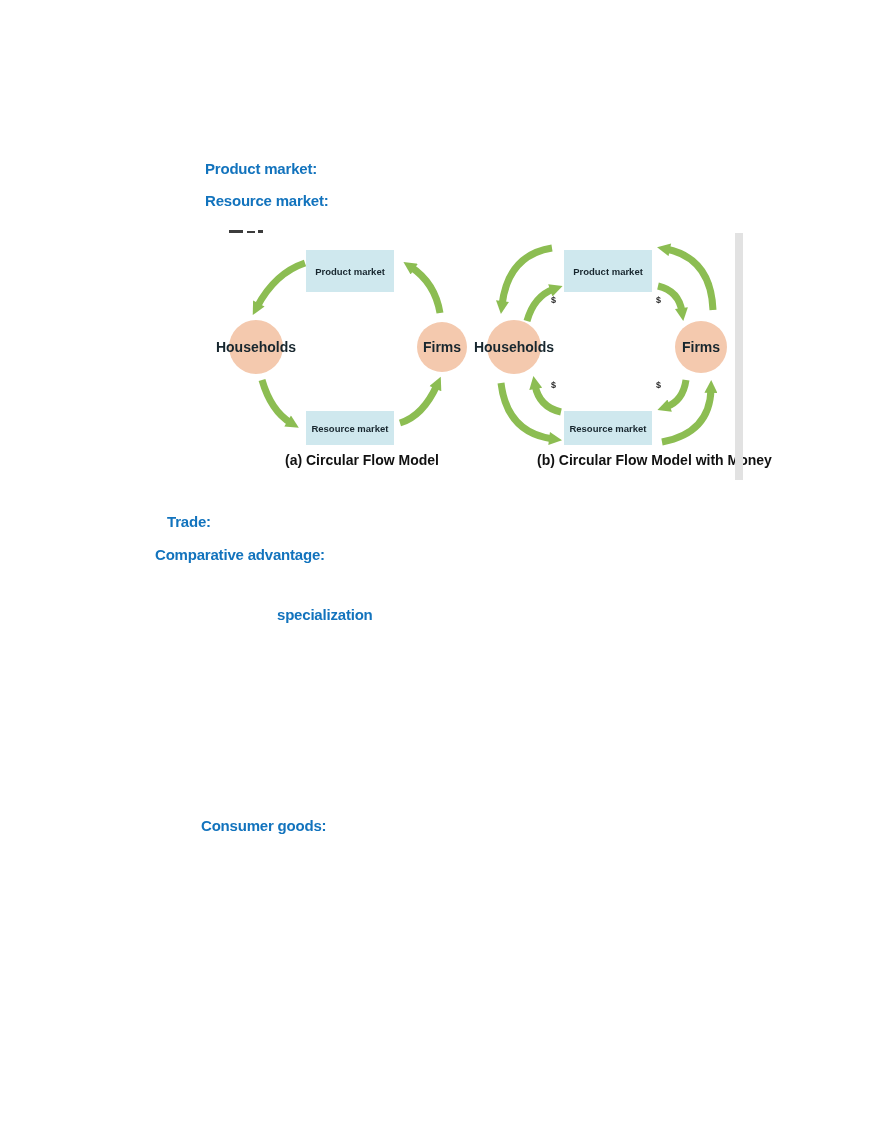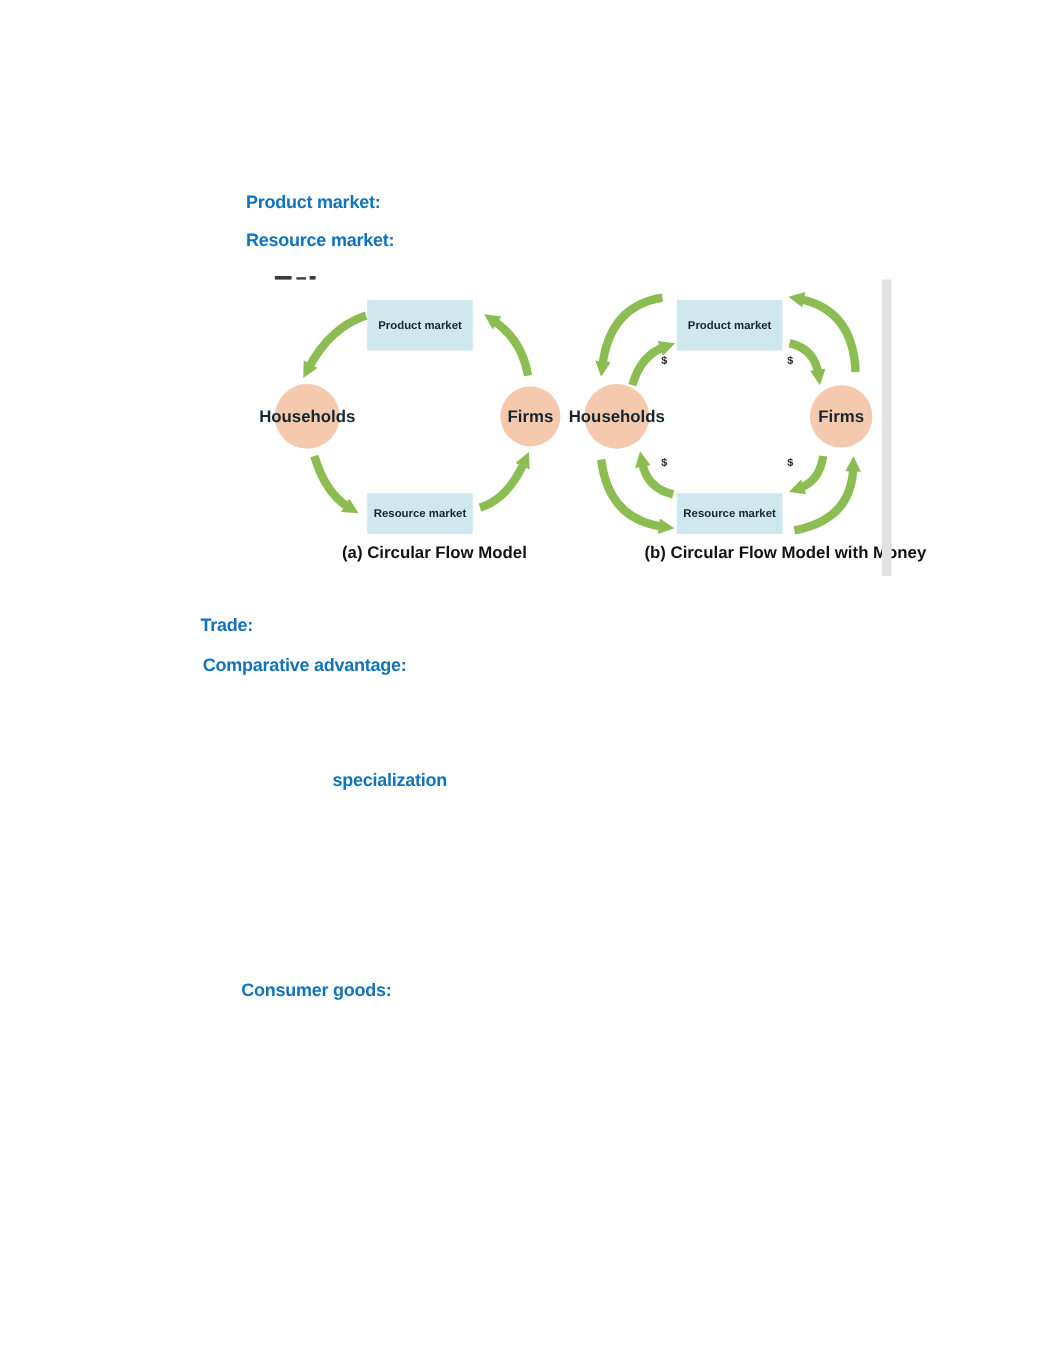--- a/index.html
+++ b/index.html
@@ -37,22 +37,22 @@
   }
 </style>
 </head>
 <body>
 
 <div class="page">
 
   <div class="term" style="left:205px;top:160px;">Product market:</div>
   <div class="term" style="left:205px;top:192px;text-align:right;">Resource market:</div>
   <div class="term" style="left:155px;top:513px;margin-left:12px;">Trade:</div>
-  <div class="term" style="left:155px;top:546px;margin-left:14px;">Comparative advantage:</div>
-  <div class="term" style="left:277px;top:642px;text-align:right;">specialization</div>
+  <div class="term" style="left:155px;top:546px;">Comparative advantage:</div>
+  <div class="term" style="left:277px;top:606px;text-align:right;">specialization</div>
   <div class="term" style="left:155px;top:817px;margin-left:46px;">Consumer goods:</div>
 
   <div class="edge-artifact" style="left:229px;top:230px;width:14px;height:6px;"></div>
   <div class="edge-artifact" style="left:247px;top:231px;width:8px;height:5px;"></div>
   <div class="edge-artifact" style="left:258px;top:230px;width:5px;height:7px;"></div>
 
   <div class="figure">
 
     <svg class="flow-svg" viewBox="0 0 516 247">
       <defs>

